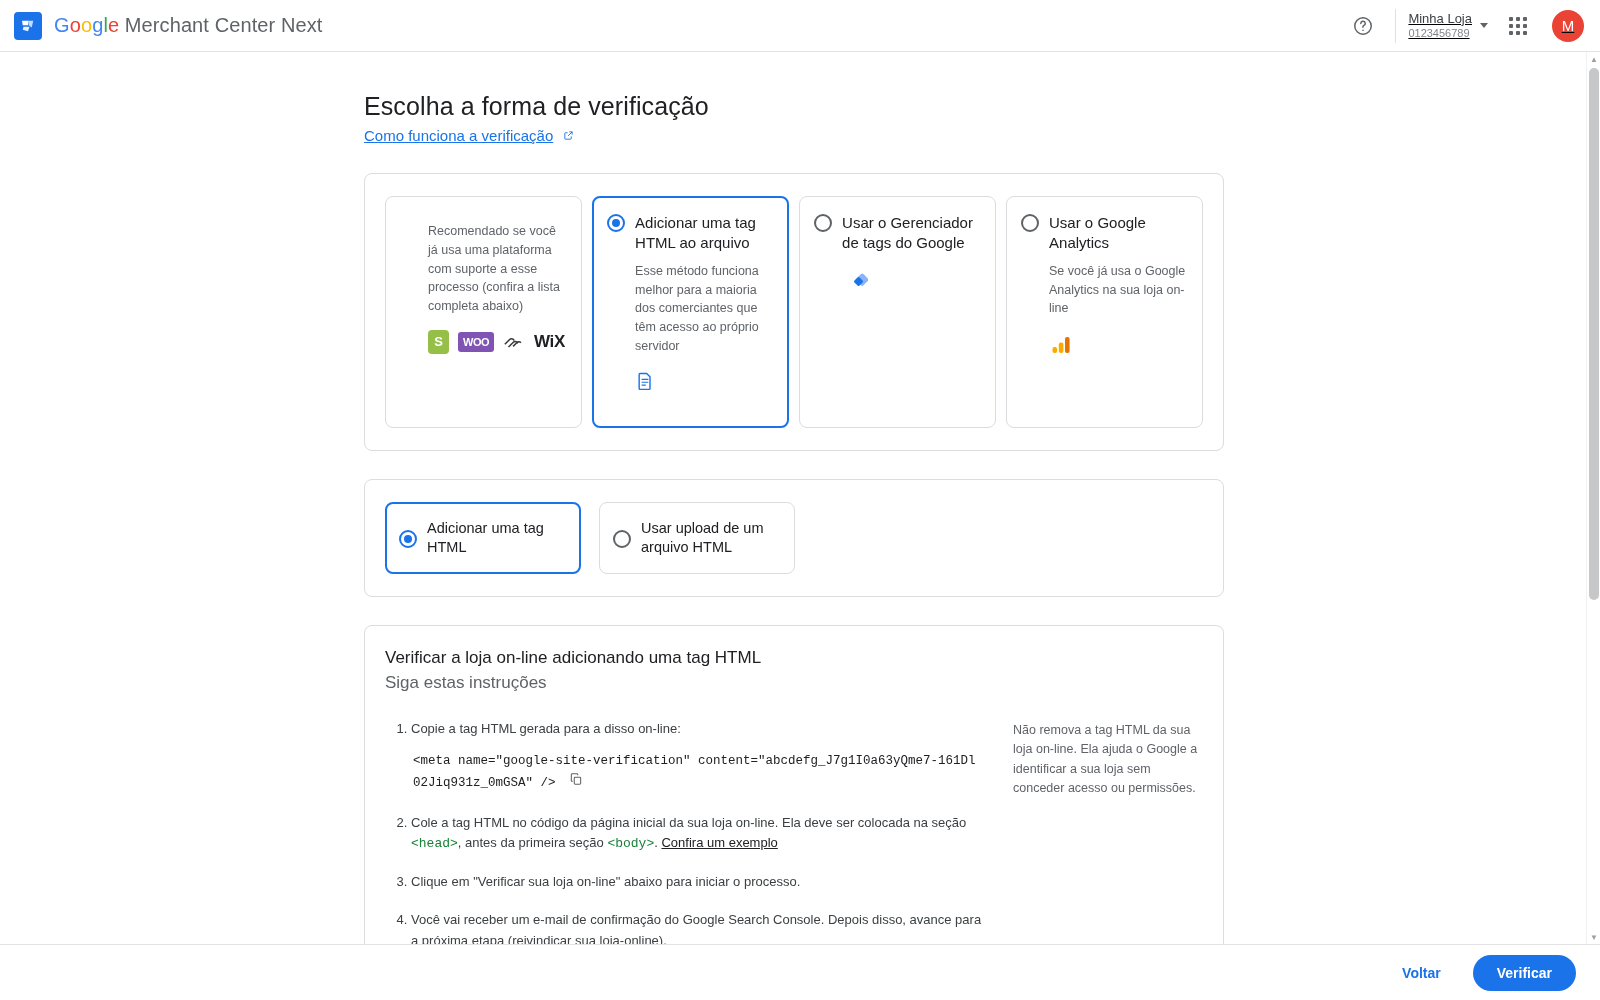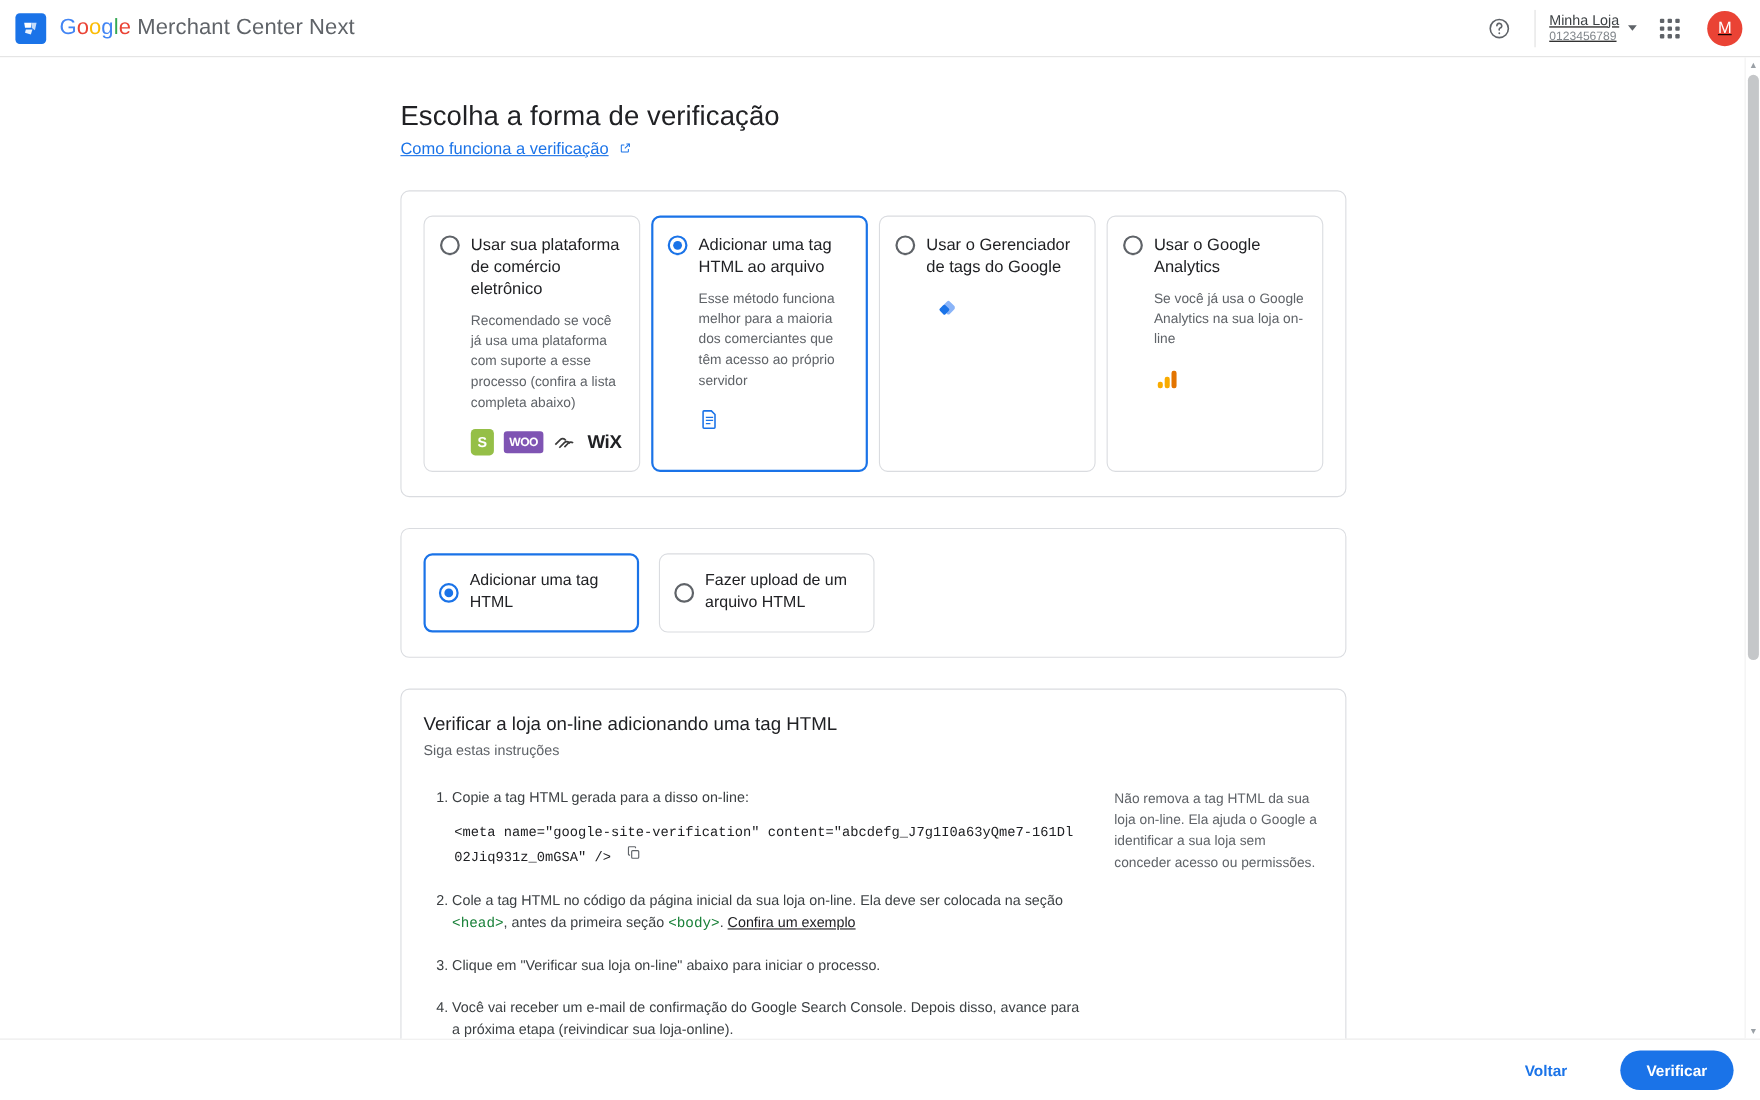--- a/index.html
+++ b/index.html
@@ -167,21 +167,21 @@
     width: 196px; min-height: 72px;
     border: 1px solid #dadce0; border-radius: 8px;
     display: flex; align-items: center; gap: 10px;
     padding: 14px 14px 14px 13px;
     cursor: pointer;
   }
   .mode.selected { border: 2px solid #1a73e8; padding: 13px 13px 13px 12px; }
   .mode-label { font-size: 14.5px; color: #202124; line-height: 1.33; }
 
   .instr-title { font-size: 17px; color: #202124; font-weight: 400; margin: 0; }
-  .instr-sub { font-size: 13px; color: #5f6368; margin: 5px 0 12px 0; }
+  .instr-sub { font-size: 17px; color: #5f6368; margin: 5px 0 12px 0; }
   .instr-body { display: flex; gap: 30px; margin-top: 26px; }
   ol.steps {
     flex: 1 1 auto; margin: 0; padding-left: 26px;
     font-size: 13px; color: #3c4043; line-height: 1.55;
   }
   ol.steps > li { margin-bottom: 18px; }
   .code-block {
     font-family: "Liberation Mono", monospace;
     font-size: 12.5px; color: #202124;
     margin: 12px 0 0 2px; line-height: 1.7;
@@ -197,21 +197,21 @@
     flex: 0 0 190px;
     font-size: 12.5px; color: #5f6368; line-height: 1.55;
     padding-top: 2px;
   }
 
   
   .footer {
     flex: 0 0 56px; height: 56px;
     border-top: 1px solid #e3e3e3;
     display: flex; align-items: center; justify-content: flex-end;
-    gap: 34px; padding: 0 24px;
+    gap: 18px; padding: 0 24px;
     background: #fff;
   }
   .btn-text {
     background: transparent; border: none;
     color: #1a73e8; font-size: 14px; font-weight: bold;
     padding: 9px 14px; border-radius: 4px; cursor: pointer;
     font-family: "Liberation Sans", sans-serif;
   }
   .btn-primary {
     background: #1a73e8; border: none; color: #fff;
@@ -306,24 +306,20 @@
               <path d="M18 14v5a1 1 0 0 1-1 1H5a1 1 0 0 1-1-1V7a1 1 0 0 1 1-1h5"></path>
             </svg>
           </span>
         </a>
 
         
         <div class="card">
           <div class="options-row">
 
             <div class="option">
-              <div class="opt-head">
-                <span class="radio"></span>
-                <span class="opt-title">Usar sua plataforma de comércio eletrônico</span>
-              </div>
               <div class="opt-desc">Recomendado se você já usa uma plataforma com suporte a esse processo (confira a lista completa abaixo)</div>
               <div class="opt-logos">
                 <span class="logo-shopify">S</span>
                 <span class="logo-woo">WOO</span>
                 <span class="logo-squarespace">
                   <svg width="22" height="16" viewBox="0 0 24 16" fill="none" stroke="#3b3b3b" stroke-width="1.7">
                     <path d="M2 10.5L7 5.5a3.2 3.2 0 0 1 4.6 0l.8.8"></path>
                     <path d="M6 13.5l5-5a3.2 3.2 0 0 1 4.6 0l.8.8"></path>
                     <path d="M11 12.8l4-4a3.2 3.2 0 0 1 4.6 0"></path>
                   </svg>
@@ -385,21 +381,21 @@
 
         
         <div class="card">
           <div class="mode-row">
             <div class="mode selected">
               <span class="radio on"></span>
               <span class="mode-label">Adicionar uma tag HTML</span>
             </div>
             <div class="mode">
               <span class="radio"></span>
-              <span class="mode-label">Fazer upload de um arquivo HTML</span>
+              <span class="mode-label">Usar upload de um arquivo HTML</span>
             </div>
           </div>
         </div>
 
         
         <div class="card">
           <h2 class="instr-title">Verificar a loja on-line adicionando uma tag HTML</h2>
           <p class="instr-sub">Siga estas instruções</p>
 
           <div class="instr-body">

